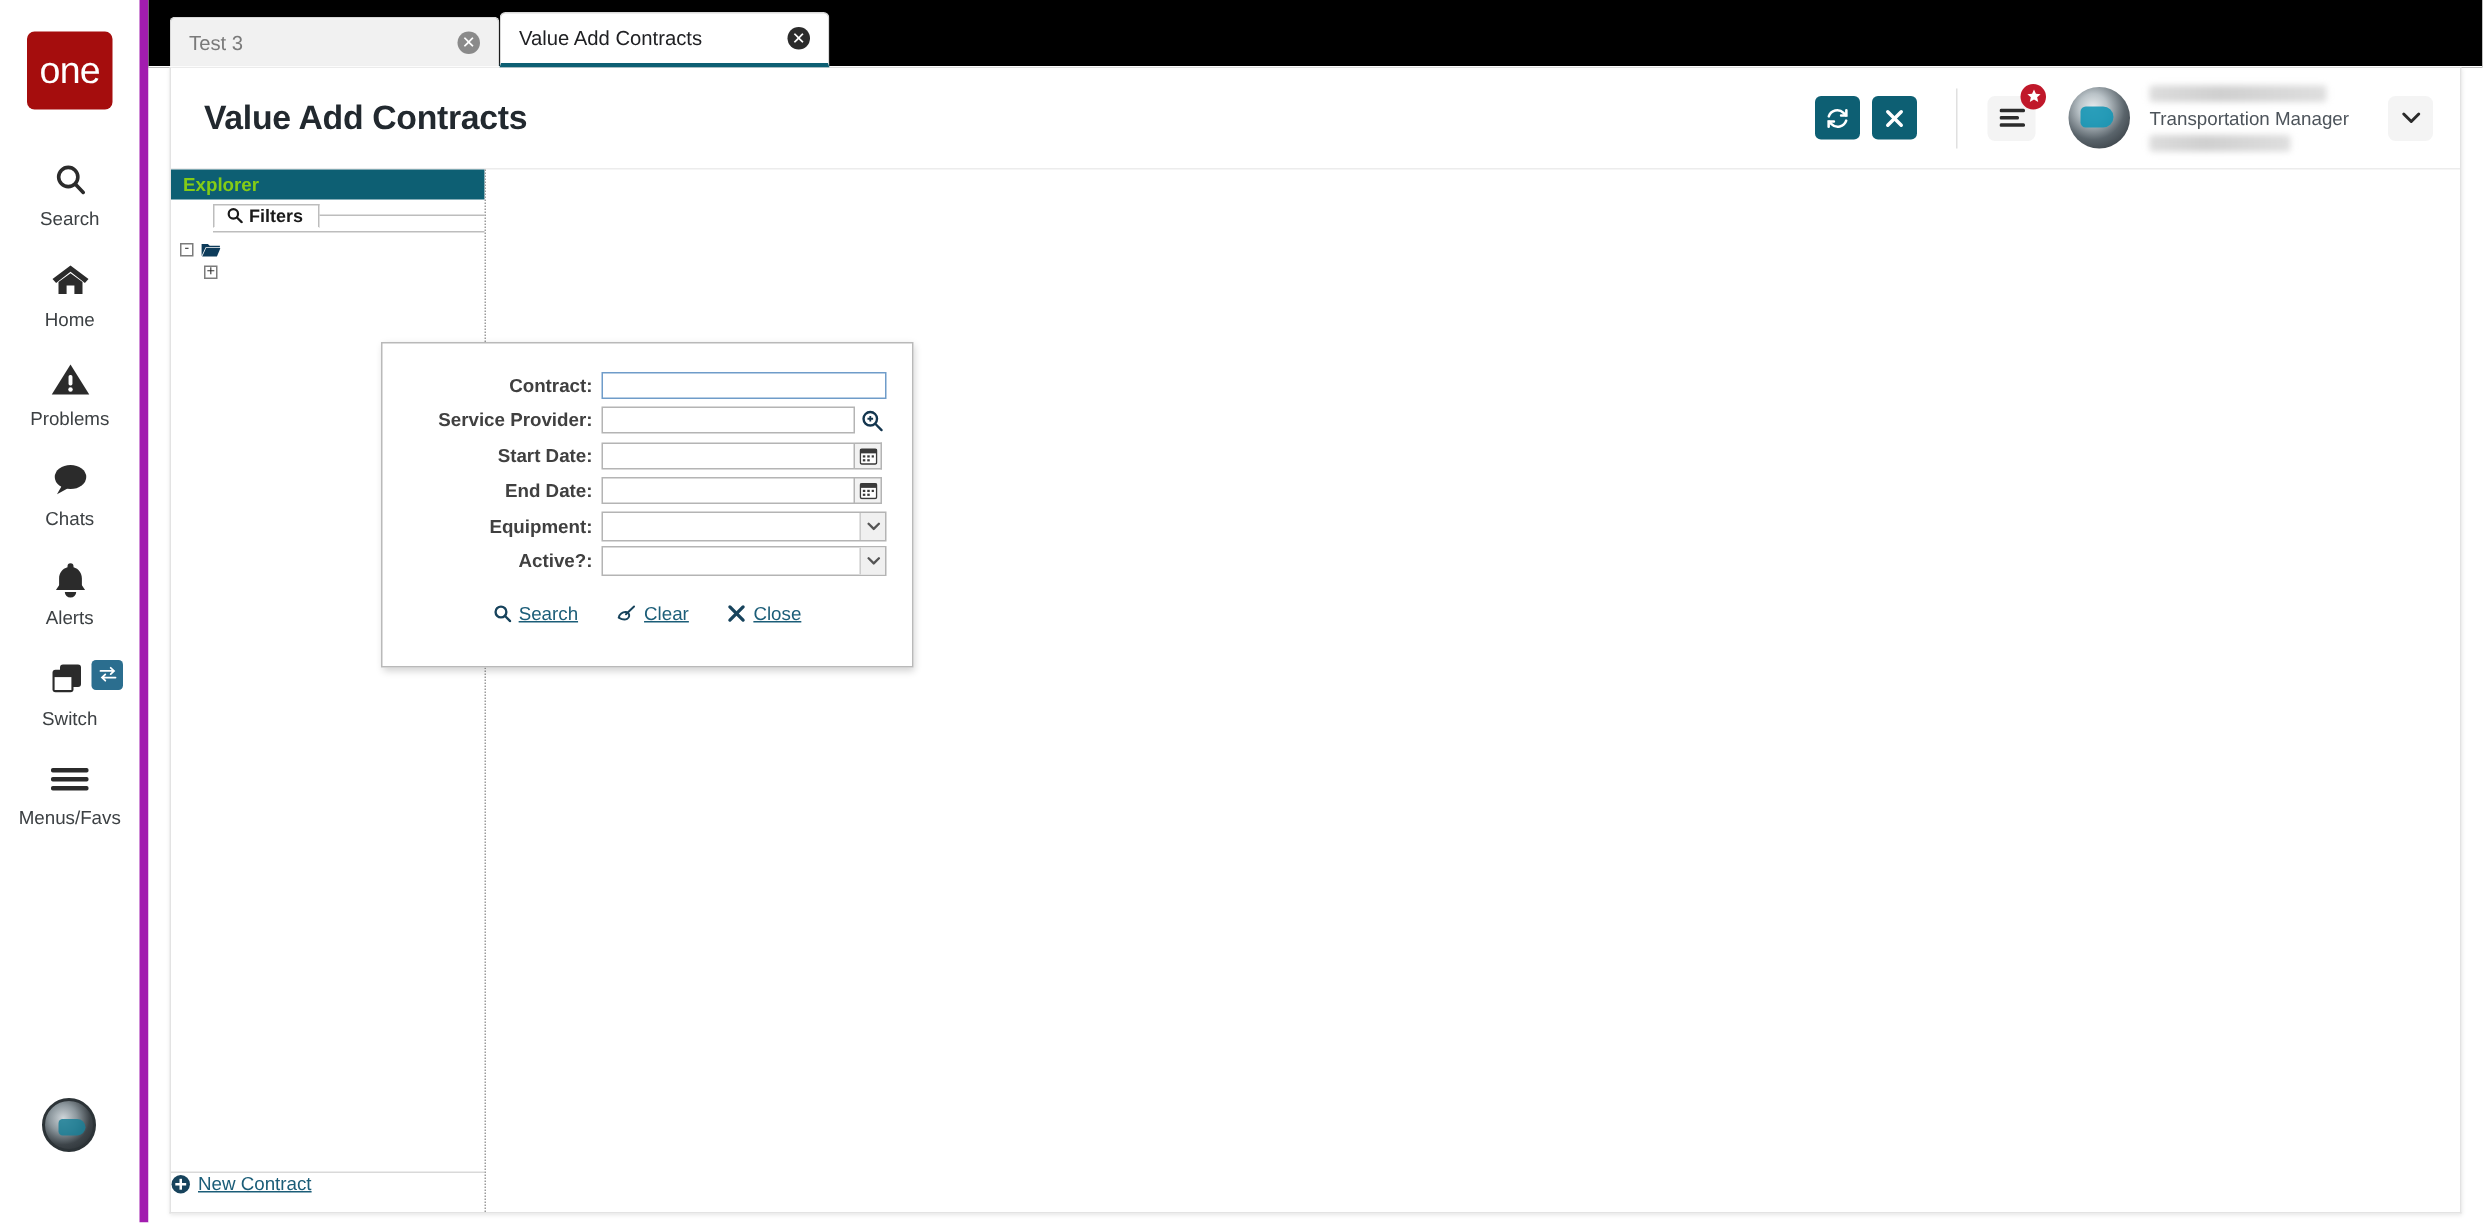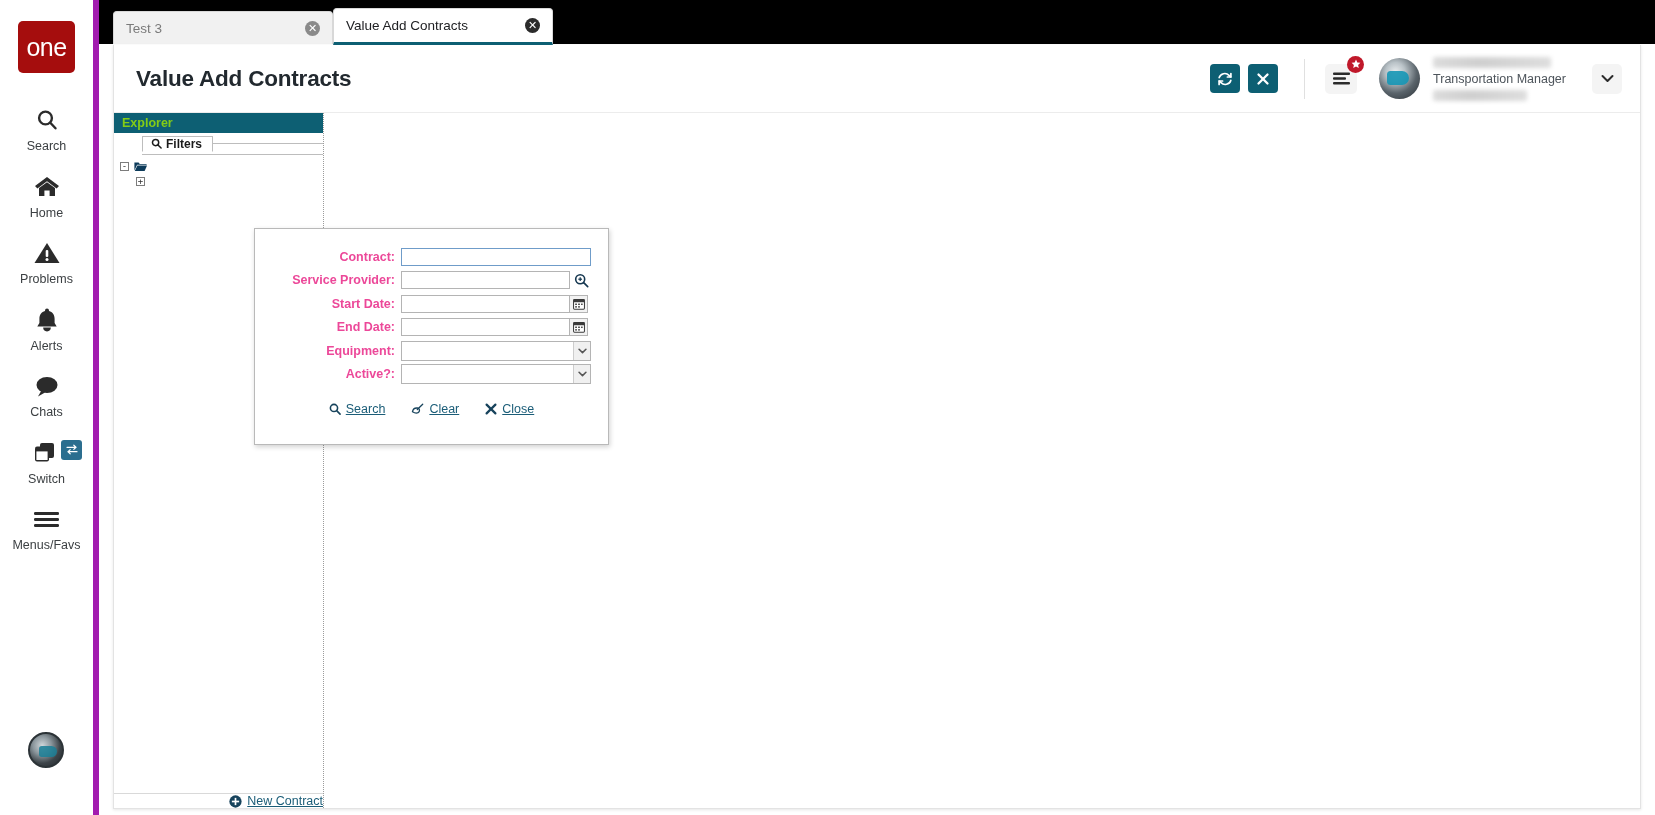--- a/index.html
+++ b/index.html
@@ -240,24 +240,24 @@
     border: 1px solid #7c7c7c;
     background: #fff;
     font-size: 9px; line-height: 7px; text-align: center;
     color: #333; cursor: pointer;
     font-family: "DejaVu Sans Mono", monospace;
     margin-right: 5px; flex: 0 0 9px;
   }
   .folder-ico { color: #0d3b5a; font-size: 12px; line-height: 1; }
   .explorer-footer {
     position: absolute;
-    left: 0; right: 0; bottom: 0;
+    left: 0; right: 0; bottom: 12px;
     height: 15px;
     border-top: 1px solid #d9d9d9;
-    display: flex; align-items: center; justify-content: flex-end;
+    display: flex; align-items: center; justify-content: flex-start;
     gap: 5px;
   }
   .link {
     color: #1b5d78; font-size: 12.5px;
     text-decoration: underline; cursor: pointer;
   }
   .vsplit {
     position: absolute;
     left: 209px; top: 68px; bottom: 0;
     width: 1px;
@@ -274,21 +274,21 @@
     box-shadow: 1px 2px 5px rgba(0,0,0,.18);
     z-index: 20;
     padding-top: 16px;
   }
   .f-row {
     display: flex; align-items: center;
     height: 23.5px;
   }
   .f-label {
     width: 146px; text-align: right;
-    font-size: 12.5px; font-weight: bold; color: #ec4899;
+    font-size: 12.5px; font-weight: bold; color: #404040;
     padding-right: 6px;
   }
   .f-input {
     height: 18px;
     border: 1px solid #b4b4b4;
     background: #fff;
     font-size: 12px;
     font-family: "Liberation Sans", sans-serif;
     padding: 0 3px;
     outline: none;
@@ -375,36 +375,36 @@
           <path d="M13 2 L25.5 22 L0.5 22 Z"></path>
           <rect x="11.7" y="9" width="2.6" height="7" rx="1.1" fill="#fff"></rect>
           <circle cx="13" cy="18.6" r="1.5" fill="#fff"></circle>
         </svg>
       </span>
       <span class="rail-label">Problems</span>
     </div>
 
     <div class="rail-item">
       <span class="glyph">
+        <svg width="25" height="23" viewBox="0 0 25 23" fill="#2b2b2b">
+          <ellipse cx="13" cy="10" rx="10.5" ry="8"></ellipse>
+          <path d="M7.4 15.5 L4 21.5 L11 17.6 Z"></path>
+        </svg>
+      </span>
+      <span class="rail-label">Chats</span>
+    </div>
+
+    <div class="rail-item">
+      <span class="glyph">
         <svg width="24" height="25" viewBox="0 0 24 25" fill="#2b2b2b">
           <path d="M12 1.5 a2 2 0 0 1 2 2 v.6 c3.5 .9 5.6 3.9 5.6 7.6 v4.4 l2.1 3.3 H2.3 l2.1-3.3 V11.7 c0-3.7 2.1-6.7 5.6-7.6 V3.5 a2 2 0 0 1 2-2 z"></path>
           <path d="M8.2 20.6 h7.6 a3.8 3.8 0 0 1 -7.6 0 z"></path>
         </svg>
       </span>
       <span class="rail-label">Alerts</span>
-    </div>
-
-    <div class="rail-item">
-      <span class="glyph">
-        <svg width="25" height="23" viewBox="0 0 25 23" fill="#2b2b2b">
-          <ellipse cx="13" cy="10" rx="10.5" ry="8"></ellipse>
-          <path d="M7.4 15.5 L4 21.5 L11 17.6 Z"></path>
-        </svg>
-      </span>
-      <span class="rail-label">Chats</span>
     </div>
 
     <div class="rail-item">
       <span class="glyph">
         <svg width="27" height="23" viewBox="0 0 27 23" fill="#2b2b2b">
           <rect x="7" y="2" width="14" height="15" rx="2"></rect>
           <rect x="2" y="5.5" width="14" height="15" rx="2"></rect>
           <rect x="3.4" y="10.4" width="11.2" height="8.6" fill="#fff"></rect>
         </svg>
       </span>

